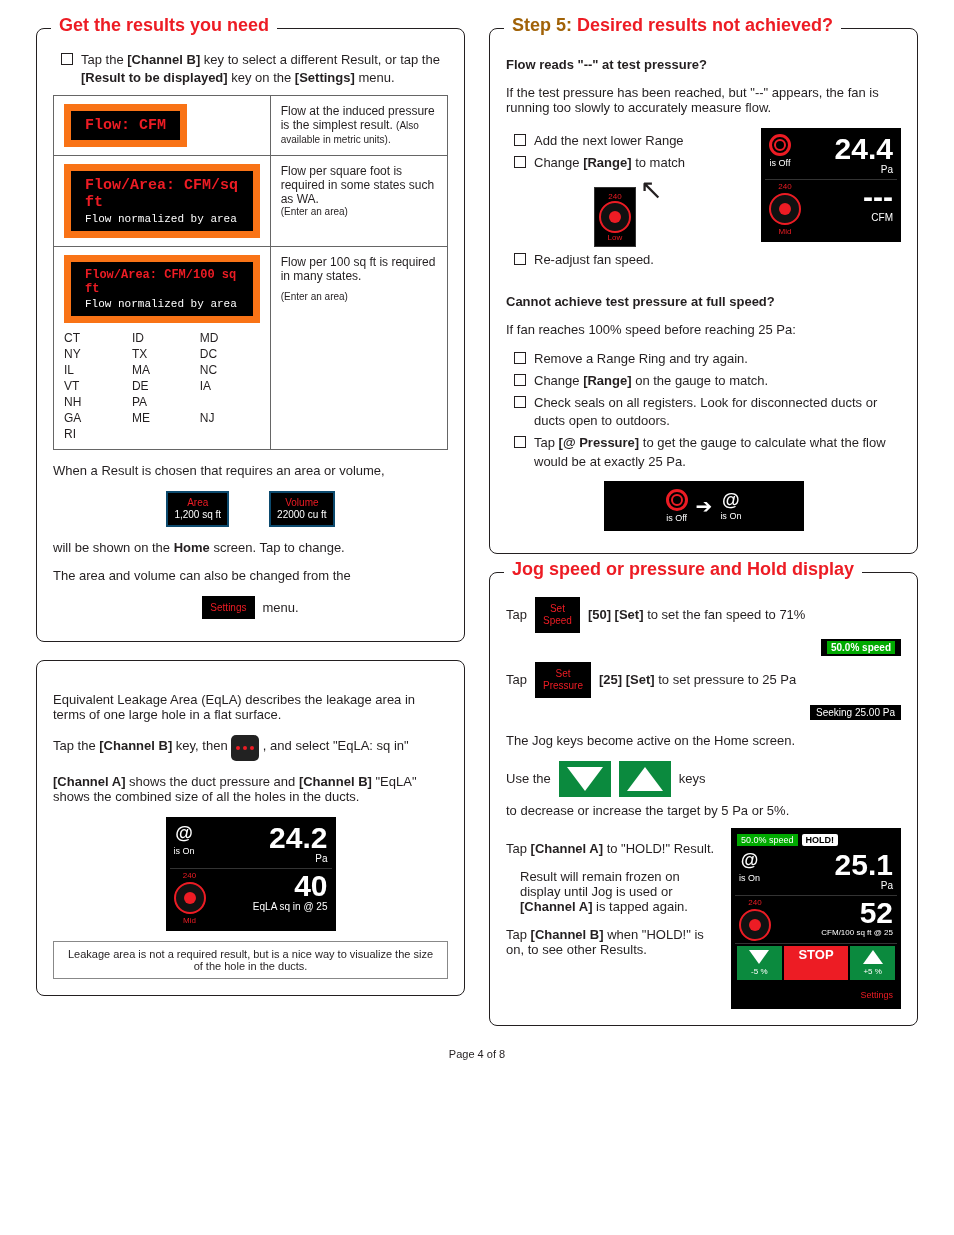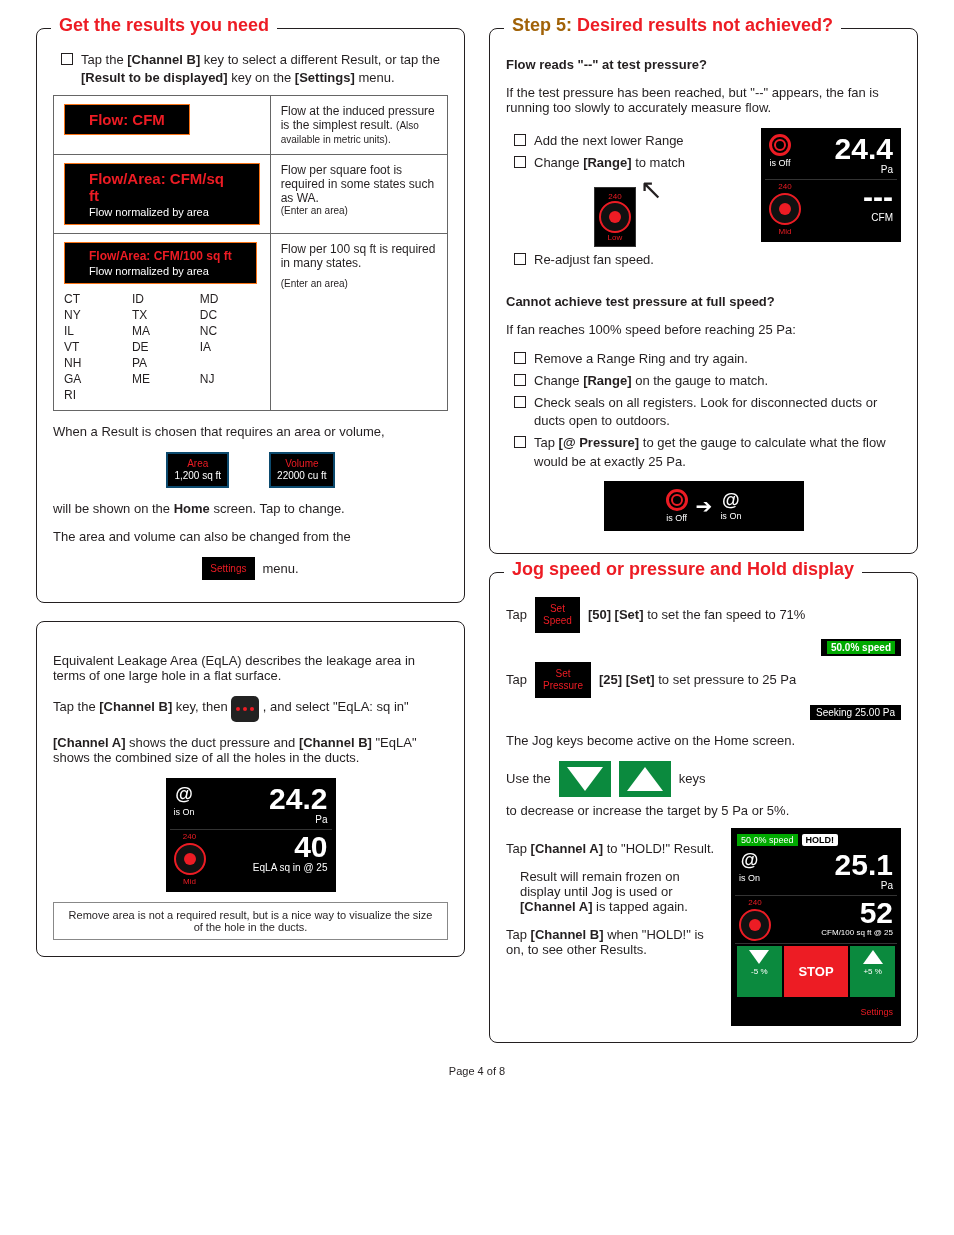--- a/index.html
+++ b/index.html
@@ -35,37 +35,37 @@
     color: #ed1c24;
   }
   .panel-title .pre { color:#a16207; }
   .check-item { margin: 4px 0 4px 8px; display:flex; align-items:flex-start; gap:8px; }
   .checkbox { width:12px; height:12px; border:1.5px solid #231f20; flex:0 0 auto; margin-top:2px; }
   .check-text { flex:1; line-height:1.4; }
   b { font-weight:700; }
   .sub-heading { font-weight:700; margin:10px 0 6px; }
   .tbl { border:1px solid #666; border-collapse:collapse; width:100%; margin:8px 0; }
   .tbl td { border:1px solid #666; padding:8px 10px; vertical-align:top; font-size:12px; }
-  .lcd { background:#000; color:#ed1c24; font-weight:700; padding:6px 24px; border:1px solid #f97316; display:inline-block; font-size:15px; }
+  .lcd { background:#000; color:#ed1c24; font-weight:700; padding:6px 14px; border:7px solid #f97316; display:inline-block; font-size:15px;font-family:Liberation Mono, monospace; }
   .lcd .sub { color:#fff; font-size:11px; font-weight:400; display:block; margin-top:2px; }
   .states { margin-top:8px; display:grid; grid-template-columns:repeat(3,1fr); gap:2px 8px; font-size:12px; }
   .mini-box { background:#000; border:2px solid #0c4a6e; color:#ed1c24; font-size:10px; text-align:center; padding:4px 6px; display:inline-block; line-height:1.2; }
   .mini-box .w { color:#fff; display:block; }
   .note-box { border:1px solid #888; padding:6px 10px; font-size:11px; text-align:center; }
   .sett-btn { background:#000; color:#ed1c24; font-size:10px; padding:6px 8px; display:inline-block; }
   .at-sym { font-size:18px; font-weight:700; }
   .red-ring { width:22px;height:22px;border:3px solid #ed1c24;border-radius:50%;display:inline-block;position:relative; }
   .red-ring::after{content:"";position:absolute;width:8px;height:8px;background:#000;border:2px solid #ed1c24;border-radius:50%;top:50%;left:50%;transform:translate(-50%,-50%);}
   .fan-dial{width:32px;height:32px;border:2px solid #ed1c24;border-radius:50%;display:flex;align-items:center;justify-content:center;background:#111;position:relative;}
   .fan-dial::before{content:"";width:12px;height:12px;background:#ed1c24;border-radius:50%;}
   .tri{width:0;height:0;display:inline-block;}
   .tri-down{border-left:18px solid transparent;border-right:18px solid transparent;border-top:24px solid #fff;}
   .tri-up{border-left:18px solid transparent;border-right:18px solid transparent;border-bottom:24px solid #fff;}
   .jog-btn{background:#0b8a3e;padding:6px 8px;display:inline-flex;align-items:center;justify-content:center;}
-  .stop-btn{background:#ed1c24;color:#fff;font-weight:700;padding:18px 14px;text-align:center;display:inline-block;}
+  .stop-btn{background:#ed1c24;color:#fff;font-weight:700;padding:1px 14px;text-align:center;display:inline-block;}
   .row-center{display:flex;align-items:center;gap:8px;flex-wrap:wrap;margin:6px 0;}
   .bar{background:#000;padding:2px 6px;color:#fff;font-size:10px;display:inline-flex;align-items:center;gap:4px;}
   .bar .g{background:#0a0;color:#fff;padding:1px 4px;font-weight:700;}
   .footer{text-align:center;font-size:11px;margin-top:4px;}
   .ellipsis-btn{width:28px;height:26px;background:#222;border-radius:5px;display:inline-flex;align-items:center;justify-content:center;gap:3px;}
   .ellipsis-btn span{width:4px;height:4px;border-radius:50%;background:#ed1c24;}
   .arrow-long{font-size:28px;line-height:1;}
   .small{font-size:10px;}
   .gauge-block{background:#000;color:#fff;width:170px;padding:4px;}
   .gauge-block .row{display:flex;justify-content:space-between;align-items:flex-start;border-bottom:1px solid #333;padding:2px 4px;min-height:48px;}
@@ -185,21 +185,21 @@
                 <span class="fan-dial"></span>
                 <span style="color:#ed1c24;font-size:8px">Mid</span>
               </div>
             <div class="right">
                 <div class="val">40</div>
                 <div>EqLA sq in @ 25</div>
               </div>
           </div>
         </div>
       </div>
-      <div class="note-box" style="margin-top:10px">Remove area is not a required result, but is a nice way to visualize the size of the hole in the ducts.</div>
+      <div class="note-box" style="margin-top:10px">Leakage area is not a required result, but is a nice way to visualize the size of the hole in the ducts.</div>
     </div>
 
   </div>
 
   <div class="col">
 
     <div class="panel">
       <div class="panel-title"><span class="pre">Step 5: </span><span>Desired results not achieved?</span></div>
 
       <div class="sub-heading">Flow reads "--" at test pressure?</div>

